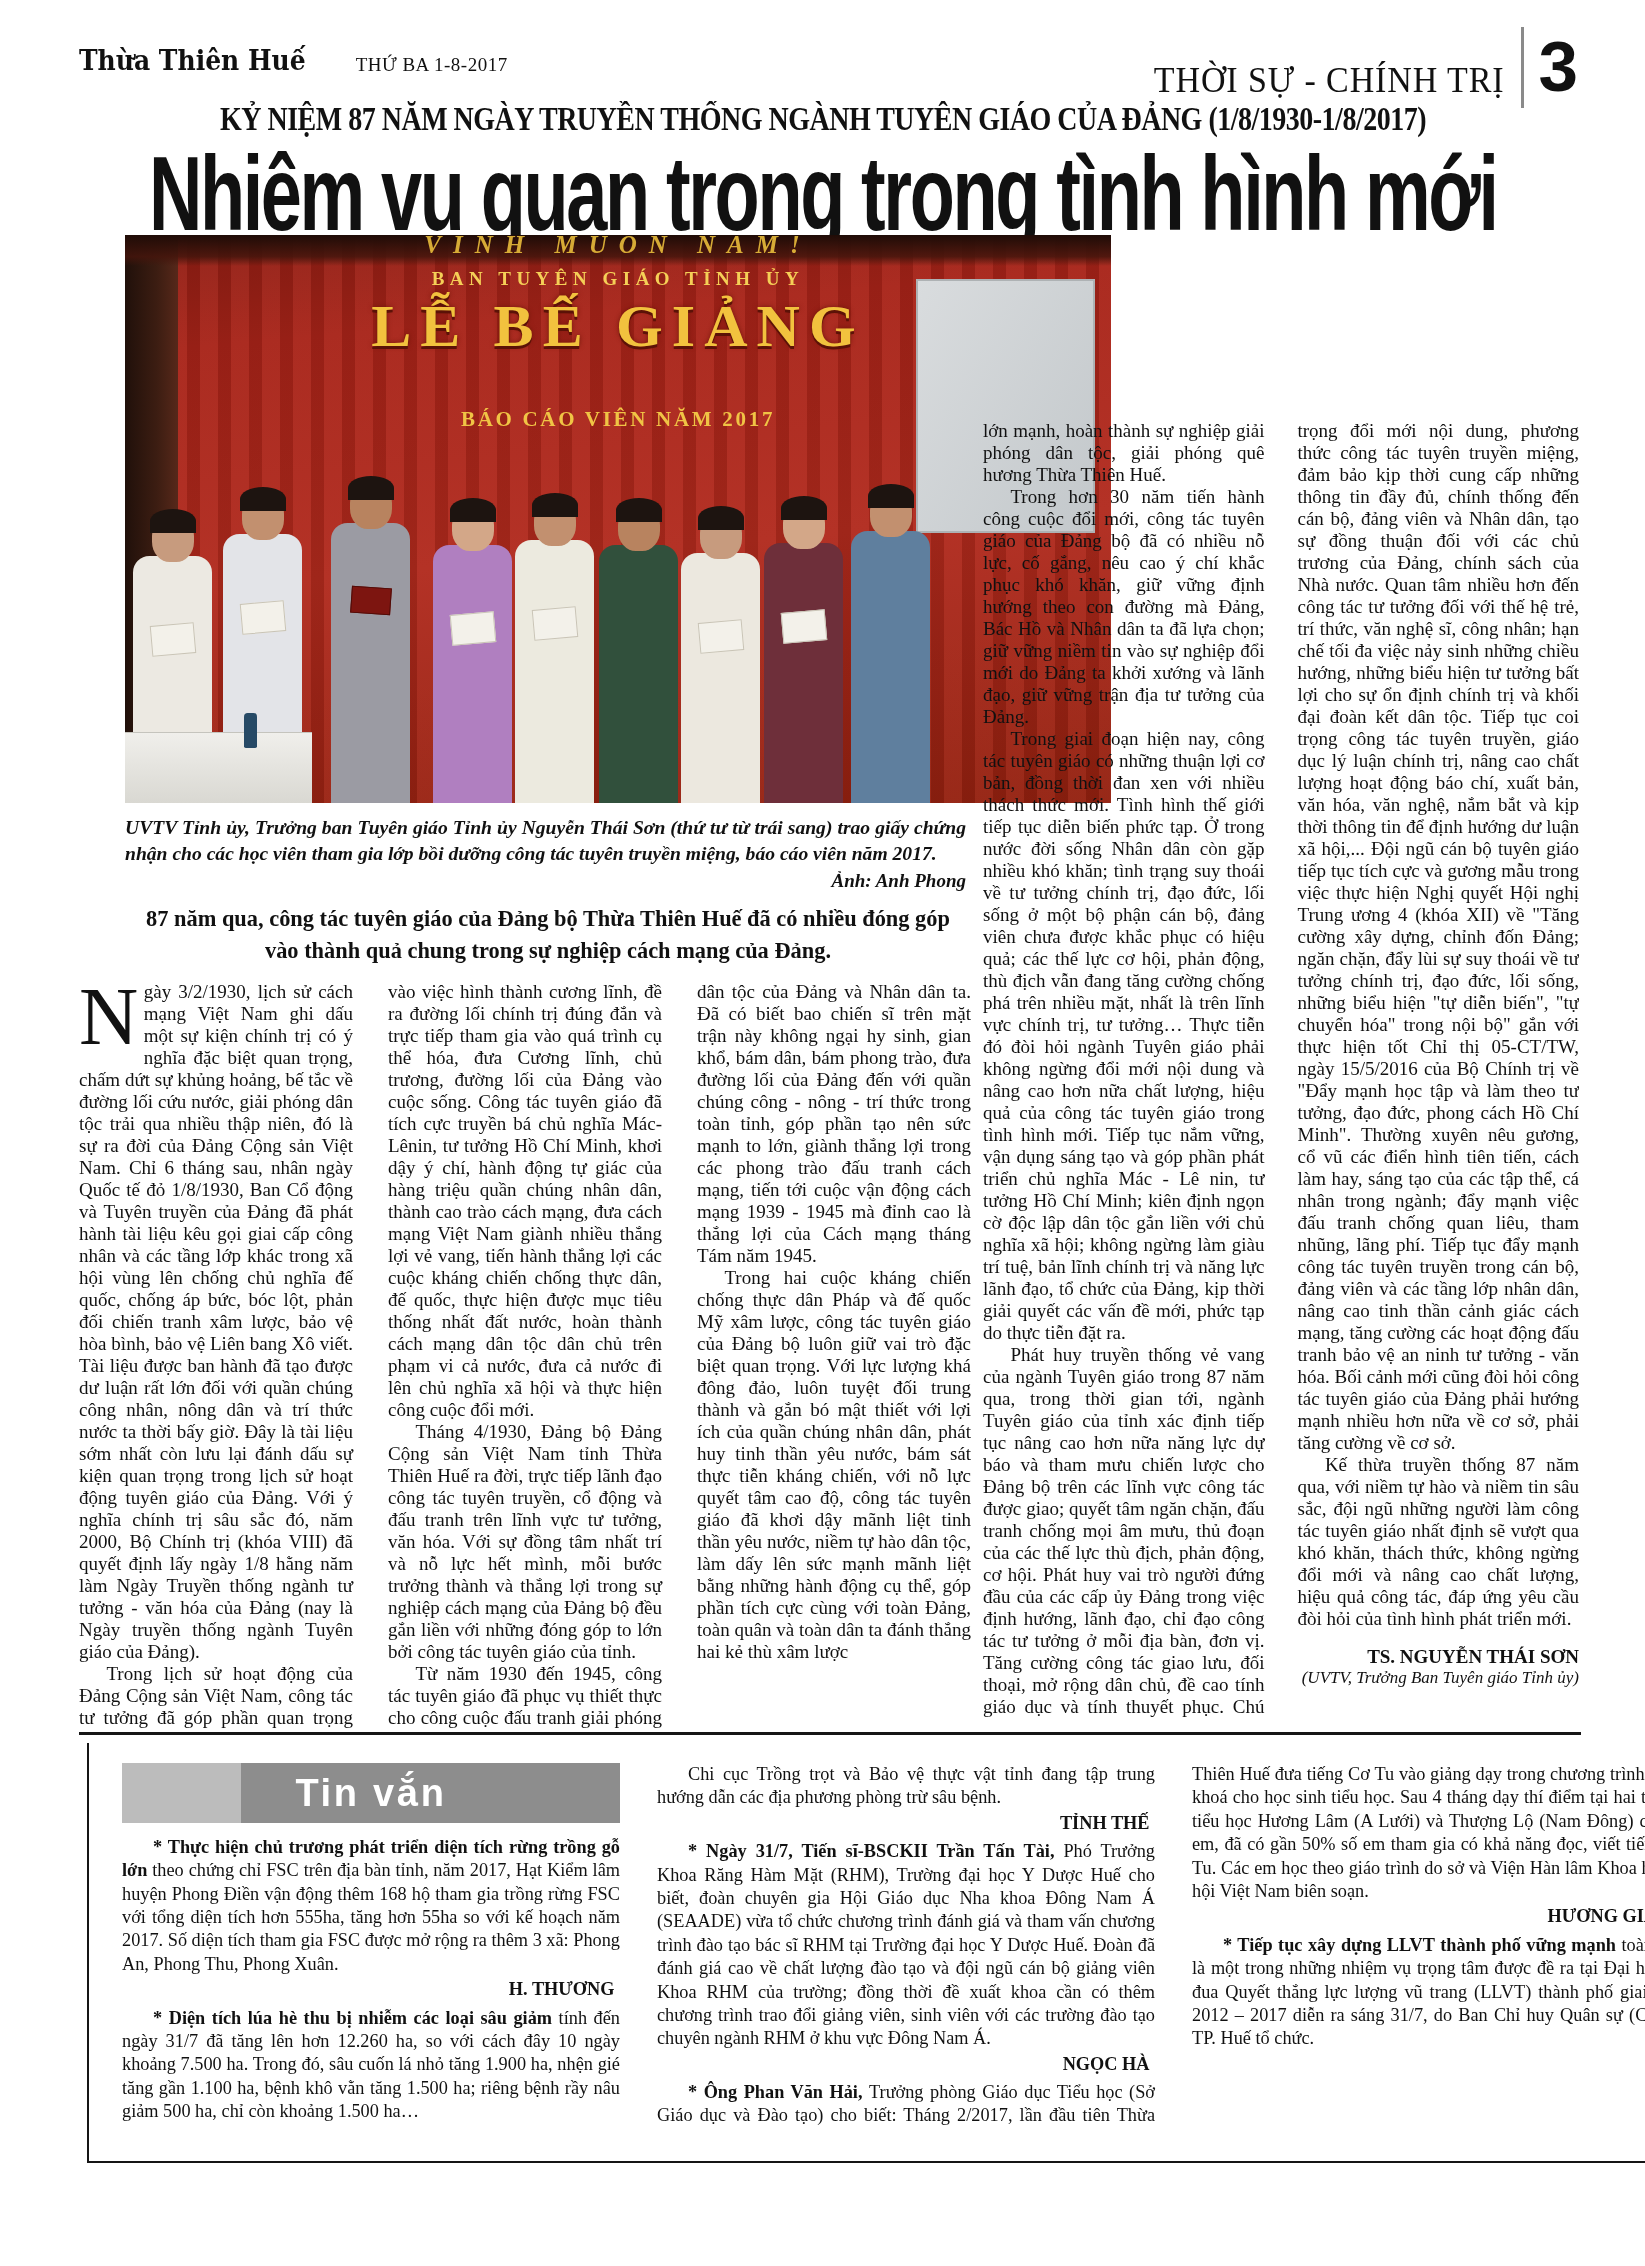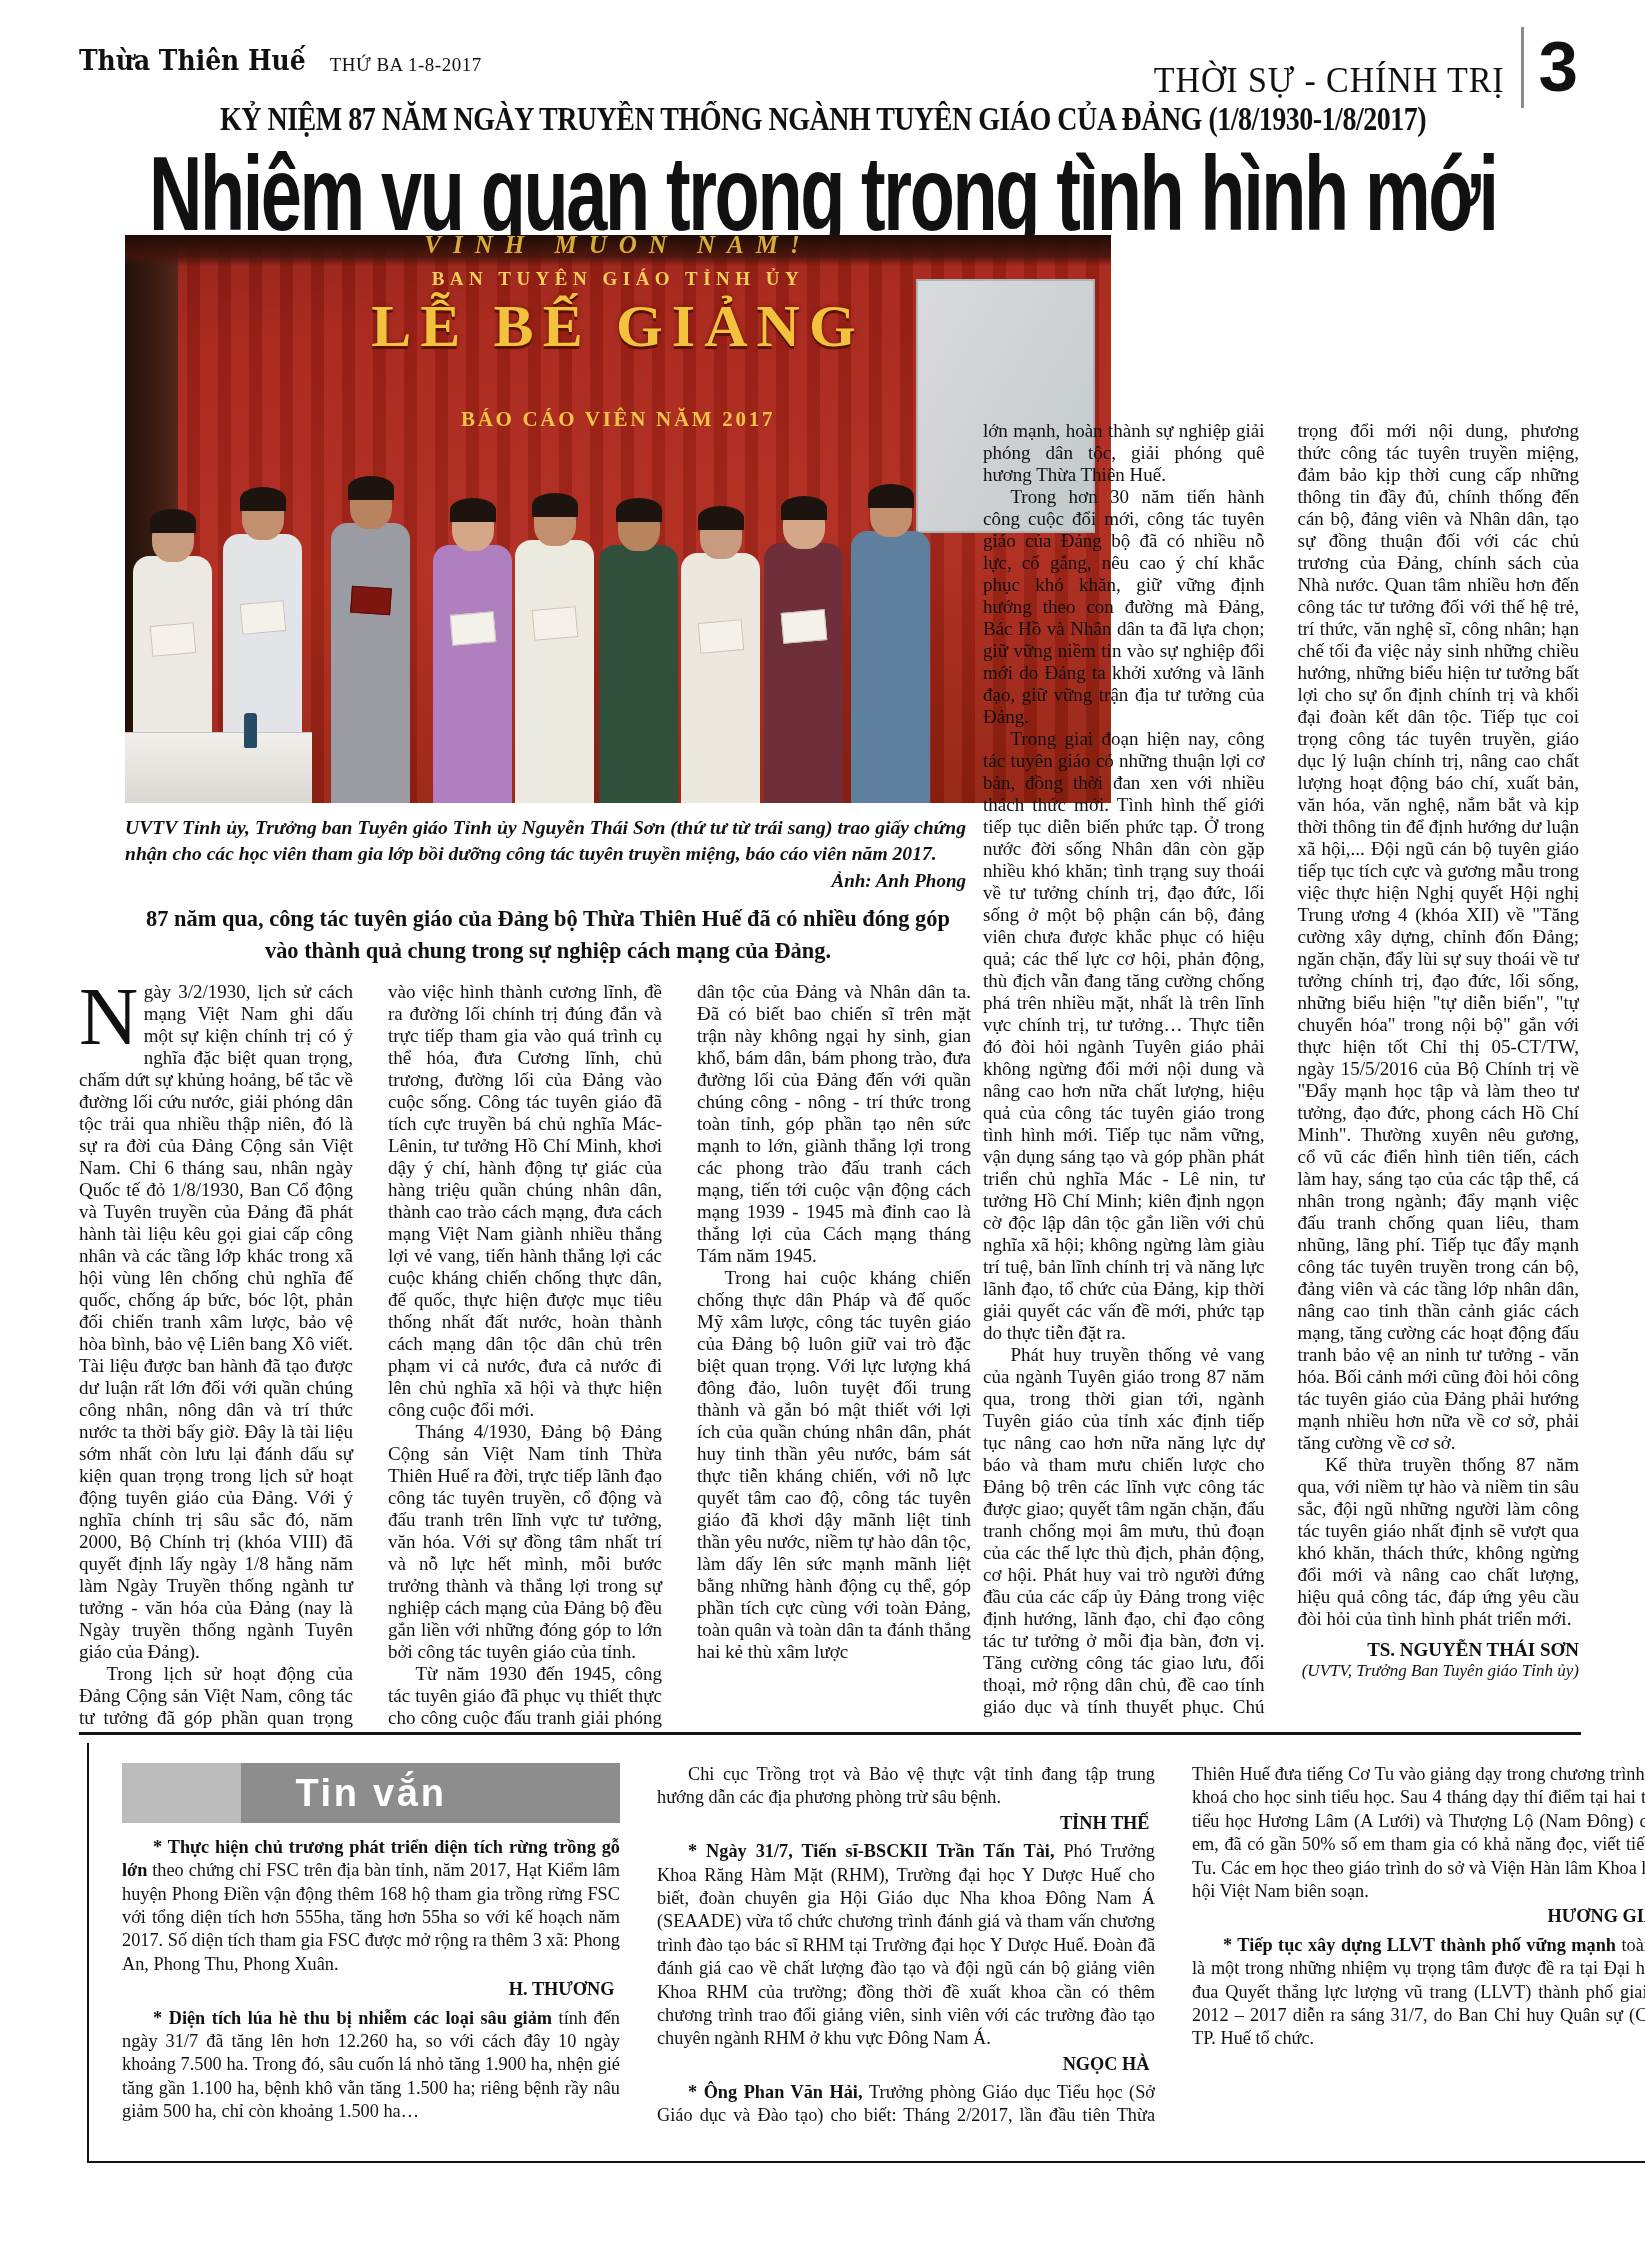--- a/index.html
+++ b/index.html
@@ -8,21 +8,21 @@
     --bar-gray:#8d8d8d;
     --ink:#111;
   }
   *{margin:0;padding:0;box-sizing:border-box;}
   html,body{background:#fff;}
   body{
     width:1646px;height:2266px;position:relative;overflow:hidden;
     font-family:"Liberation Serif","DejaVu Serif",serif;color:var(--ink);
   }
   
-  .hdr-left{position:absolute;left:79px;top:48px;display:flex;align-items:baseline;gap:24px;}
+  .hdr-left{position:absolute;left:79px;top:48px;display:flex;align-items:baseline;gap:50px;}
   .masthead{font-family:"DejaVu Serif",serif;font-weight:bold;font-size:25px;transform:scaleY(1.12);transform-origin:left bottom;letter-spacing:0;}
   .hdr-date{font-size:19px;letter-spacing:0.5px;}
   .hdr-right{position:absolute;right:68px;top:27.4px;display:flex;align-items:center;gap:16.4px;}
   .section-title{font-size:34px;letter-spacing:0.9px;transform:scaleY(1.05);transform-origin:right center;margin-top:25.6px;}
   .page-no{font-family:"Liberation Sans",sans-serif;font-weight:bold;font-size:71px;line-height:1;border-left:3.7px solid #8a8a8a;padding:3.7px 0 5.5px 14.6px;}
   
   .kicker{position:absolute;left:0;top:101px;width:100%;text-align:center;font-weight:bold;font-size:28px;letter-spacing:-0.5px;transform:scaleY(1.18);transform-origin:center top;white-space:nowrap;}
   .headline-wrap{position:absolute;left:0;top:133px;width:100%;text-align:center;}
   .headline{display:inline-block;font-family:"Liberation Sans","DejaVu Sans",sans-serif;font-weight:bold;font-size:84px;letter-spacing:-2.7px;white-space:nowrap;transform:scale(.88,1.26);transform-origin:center top;}
   
@@ -48,21 +48,21 @@
   .caption{position:absolute;left:125px;top:815px;width:841px;font-weight:bold;font-style:italic;font-size:19.6px;line-height:1.33;text-align:justify;}
   .credit{position:absolute;left:125px;top:870px;width:841px;text-align:right;font-weight:bold;font-style:italic;font-size:19px;}
   .lead{position:absolute;left:139px;top:903px;width:818px;text-align:center;font-weight:bold;font-size:22.4px;line-height:1.42;}
   
   .bodyL{position:absolute;left:79px;top:981px;width:892px;height:751px;column-count:3;column-gap:35px;column-fill:auto;overflow:hidden;}
   .bodyR{position:absolute;left:983px;top:420px;width:596px;height:1312px;column-count:2;column-gap:33px;column-fill:auto;overflow:hidden;}
   .bp{font-size:19px;line-height:22px;text-align:justify;text-indent:27.4px;}
   .dropcap .bp.first{text-indent:0;}
   .dropcap .bp.first::first-letter{float:left;font-size:82px;line-height:.78;padding:3.7px 5.5px 0 0;}
   .contfirst .bp.first{text-indent:0;}
-  .author{font-weight:bold;font-size:19px;text-align:right;margin-top:9px;}
+  .author{font-weight:bold;font-size:19px;text-align:right;margin-top:16px;}
   .author-role{font-style:italic;font-size:17px;text-align:right;}
   
   .rule{position:absolute;left:79px;top:1732px;width:1502px;height:2.7px;background:#151515;}
   .briefs-box{position:absolute;left:87px;top:1743px;width:1638px;height:420px;border-left:2.7px solid #151515;border-right:2.7px solid #151515;border-bottom:2.7px solid #151515;}
   .briefs-cols{position:absolute;left:33px;right:33px;top:20px;bottom:14.6px;column-count:3;column-gap:37px;column-fill:auto;overflow:hidden;}
   .briefs-title{height:60px;margin-bottom:12.8px;background:linear-gradient(90deg,#bcbcbc 0 119px,var(--bar-gray) 119px);display:flex;align-items:center;justify-content:center;color:#fff;
      font-family:"Liberation Sans",sans-serif;font-weight:bold;font-size:38px;letter-spacing:2.7px;}
   .brief-p{font-size:18.3px;line-height:23.4px;text-align:justify;text-indent:31px;}
   .brief-p b{font-weight:bold;}
   .brief-byline{font-weight:bold;font-size:18.3px;text-align:right;padding-right:5.5px;line-height:23px;margin:1.8px 0 5.5px;}

